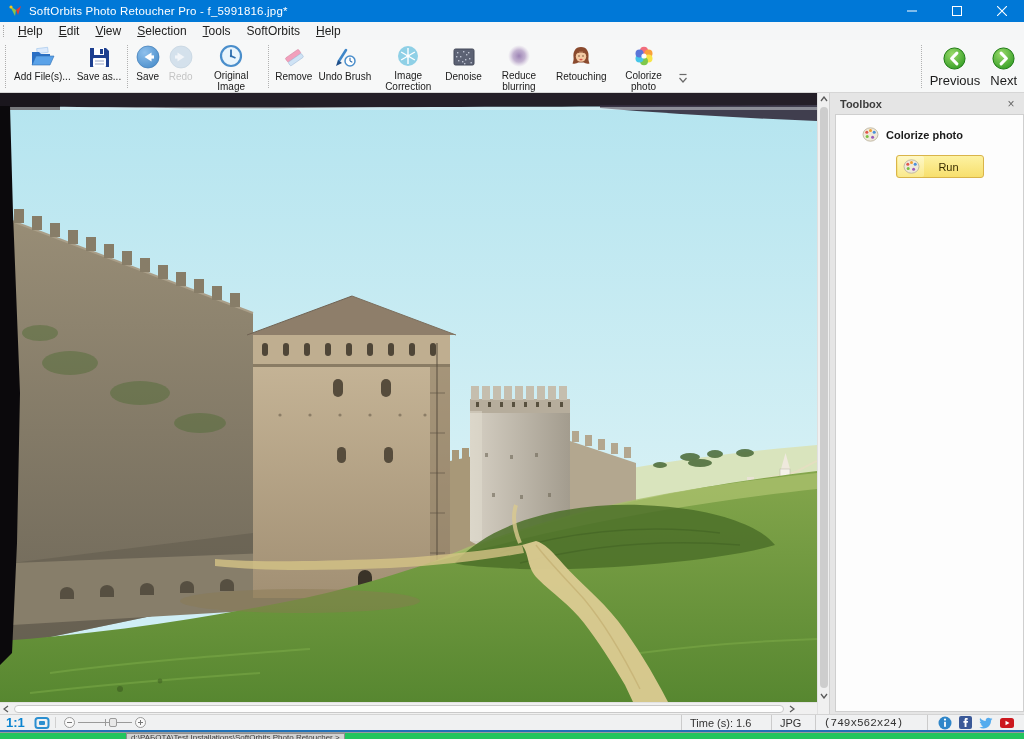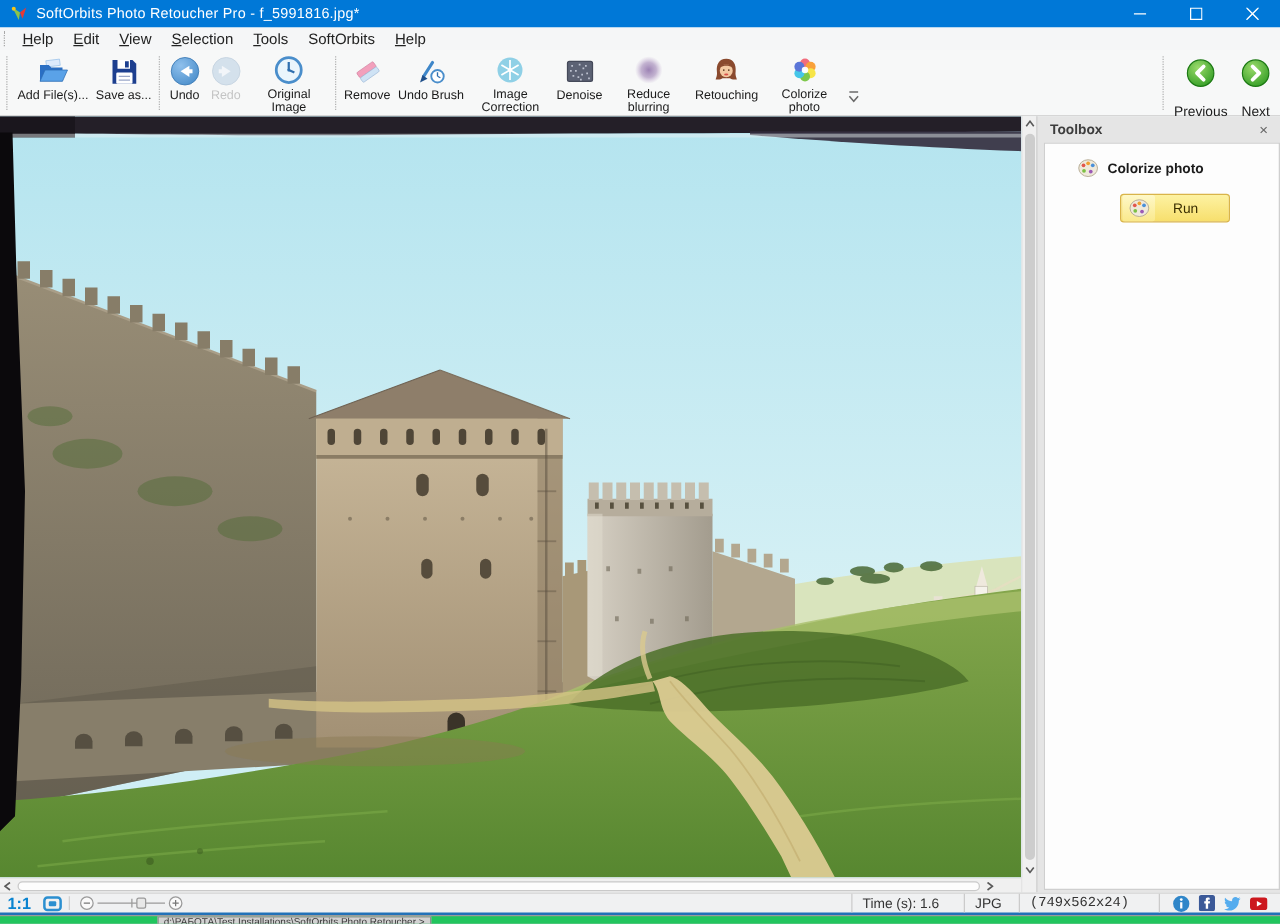--- a/index.html
+++ b/index.html
@@ -29,21 +29,21 @@
   .tb-sep { width:1px; border-left:1px dotted #b2b2b2; margin:4px 3px; }
   .tb-btn { display:flex; flex-direction:column; align-items:center; padding:2px 3px 1px 3px; min-width:33px; }
   .tb-btn .tb-icon { height:27px; display:flex; align-items:center; justify-content:center; }
   .tb-btn .tb-label { font-size:10px; line-height:11px; color:#1b1b1b; text-align:center; max-width:62px; margin-top:1px; }
   .tb-btn.disabled { opacity:.55; }
   .tb-btn.disabled .tb-label { color:#9a9a9a; }
   .tb-overflow { align-self:flex-end; margin:0 2px 4px 0; }
   .tb-spacer { flex:1; }
   .nav-group { display:flex; align-items:flex-start; padding-top:3px; }
   .nav-btn { display:flex; flex-direction:column; align-items:center; padding:2px 5px; }
-  .nav-btn .tb-label { font-size:11px; margin-top:13px; color:#1b1b1b; }
+  .nav-btn .tb-label { font-size:13px; margin-top:2px; color:#1b1b1b; }
 
   
   .main { height:621px; display:flex; flex:0 0 auto; }
   .canvas-col { width:817px; display:flex; flex-direction:column; }
   .photo-area { width:817px; height:609px; background:#cfeef5; position:relative; overflow:hidden; }
   .photo-area svg { display:block; }
   .hscroll { height:12px; background:#f0f0f0; display:flex; align-items:center; border-top:1px solid #e2e2e2; }
   .hs-btn { width:12px; height:12px; display:flex; align-items:center; justify-content:center; }
   .hs-thumb { height:8px; background:#fdfdfd; border:1px solid #c9c9c9; border-radius:4px; width:770px; margin:0 2px; }
   .vscroll-col { width:12px; display:flex; flex-direction:column; background:#f0f0f0; border-left:1px solid #e0e0e0; }
@@ -175,21 +175,21 @@
               <radialGradient id="gUndo" cx="35%" cy="30%" r="80%">
             <stop offset="0%" stop-color="#8fc0ec"></stop>
                 <stop offset="100%" stop-color="#4a8ecb"></stop>
               </radialGradient>
             </defs>
           <circle cx="13" cy="13" r="11" fill="url(#gUndo)" stroke="#3d7ab5" stroke-width="0.7"></circle>
           <polygon points="16.5,8.5 9.5,13 16.5,17.5" fill="#fff"></polygon>
           <rect x="16" y="11.4" width="3" height="3.2" fill="#fff"></rect>
         </svg>
       </span>
-      <span class="tb-label">Undo</span>
+      <span class="tb-label">Save</span>
     </div>
 
     <div class="tb-btn disabled">
       <span class="tb-icon">
         <svg width="26" height="26" viewBox="0 0 26 26">
           <circle cx="13" cy="13" r="11" fill="#b9cfe3" stroke="#9ab4cc" stroke-width="0.7"></circle>
           <polygon points="9.5,8.5 16.5,13 9.5,17.5" fill="#eef4fa"></polygon>
           <rect x="7" y="11.4" width="3" height="3.2" fill="#eef4fa"></rect>
         </svg>
       </span>

